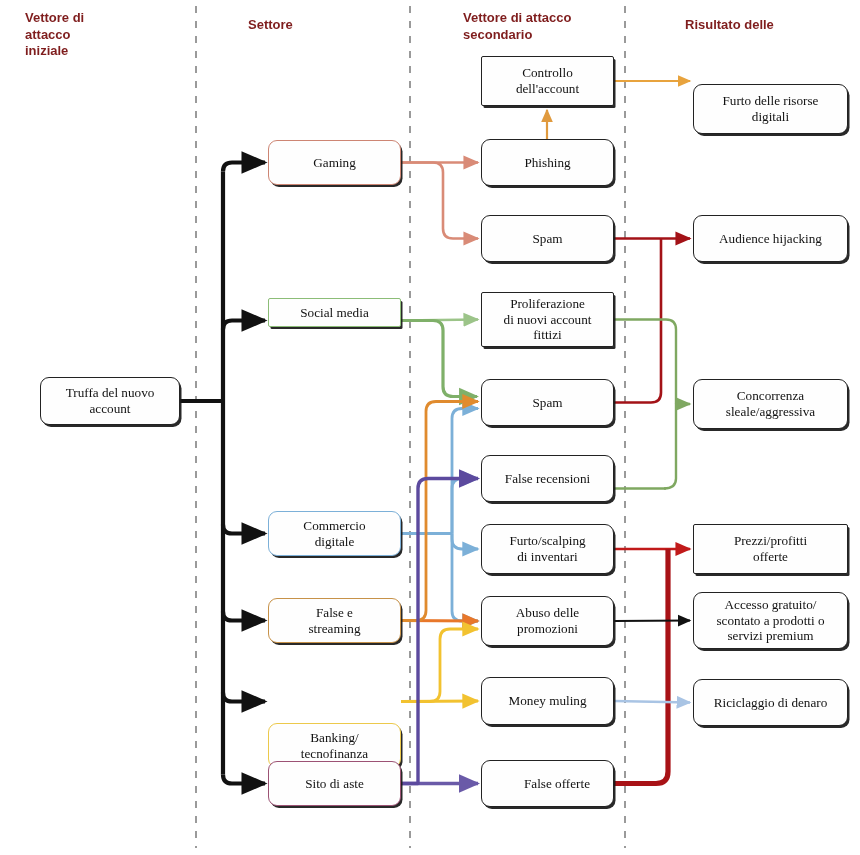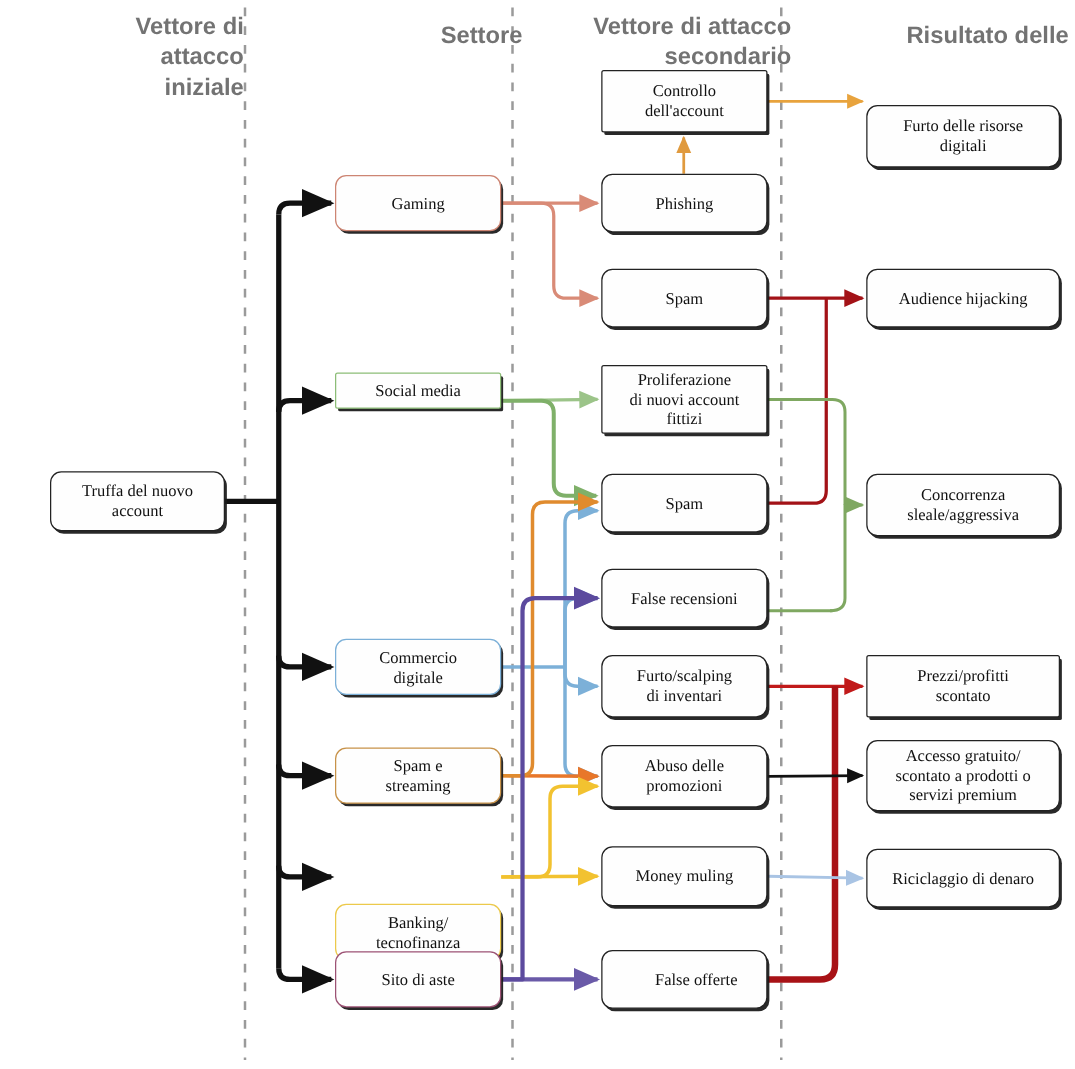--- a/index.html
+++ b/index.html
@@ -1,19 +1,19 @@
 <!DOCTYPE html>
 <html><head>
 <meta charset="utf-8">
 <style>
   html,body{margin:0;padding:0;background:#fff;}
   body{width:860px;height:855px;font-family:"Liberation Sans",sans-serif;overflow:hidden;}
   #stage{position:relative;width:860px;height:855px;background:#fff;}
   svg#wires{position:absolute;left:0;top:0;width:860px;height:855px;}
-  .hdr{position:absolute;text-align:right;font-weight:bold;font-size:19px;color:#737373;line-height:1.28;}
+  .hdr{position:absolute;text-align:left;font-weight:bold;font-size:13px;color:#7f1d1d;line-height:1.28;}
   .node{position:absolute;box-sizing:border-box;display:flex;align-items:center;justify-content:center;
         text-align:center;background:#fefefe;border:1.6px solid #222;border-radius:9px;
         font-size:13.2px;color:#111;line-height:1.2;padding:2px 5px;
         box-shadow:2px 2.5px 0 -0.5px rgba(25,25,25,.93);}
   .node.sq{border-radius:2px;}
   .node span{display:block;font-family:Liberation Serif, serif;}
 </style>
 </head>
 <body>
 
@@ -103,21 +103,21 @@
         </div>
       </div>
       <div class="node" style="left: 268px; top: 511px; width: 133px; height: 45px; border-color: rgb(124, 176, 216);">
         <div>
           <span>Commercio</span>
           <span>digitale</span>
         </div>
       </div>
       <div class="node" style="left: 268px; top: 598px; width: 133px; height: 45px; border-color: rgb(199, 146, 73);">
         <div>
-          <span>Spam e</span>
+          <span>False e</span>
           <span>streaming</span>
         </div>
       </div>
       <div class="node" style="left: 268px; top: 679px; width: 133px; height: 45px; border-color: rgb(236, 201, 75); margin-top: 44px;">
         <div>
           <span>Banking/</span>
           <span>tecnofinanza</span>
         </div>
       </div>
       <div class="node" style="left: 268px; top: 761px; width: 133px; height: 45px; border-color: rgb(156, 82, 116);">
@@ -193,21 +193,21 @@
       </div>
       <div class="node" style="left: 693px; top: 379px; width: 155px; height: 50px; border-color: rgb(34, 34, 34);">
         <div>
           <span>Concorrenza</span>
           <span>sleale/aggressiva</span>
         </div>
       </div>
       <div class="node sq" style="left: 693px; top: 524px; width: 155px; height: 50px; border-color: rgb(34, 34, 34);">
         <div>
           <span>Prezzi/profitti</span>
-          <span>scontato</span>
+          <span>offerte</span>
         </div>
       </div>
       <div class="node" style="left: 693px; top: 592px; width: 155px; height: 57px; border-color: rgb(34, 34, 34);">
         <div>
           <span>Accesso gratuito/</span>
           <span>scontato a prodotti o</span>
           <span>servizi premium</span>
         </div>
       </div>
       <div class="node" style="left: 693px; top: 679px; width: 155px; height: 47px; border-color: rgb(34, 34, 34);">

